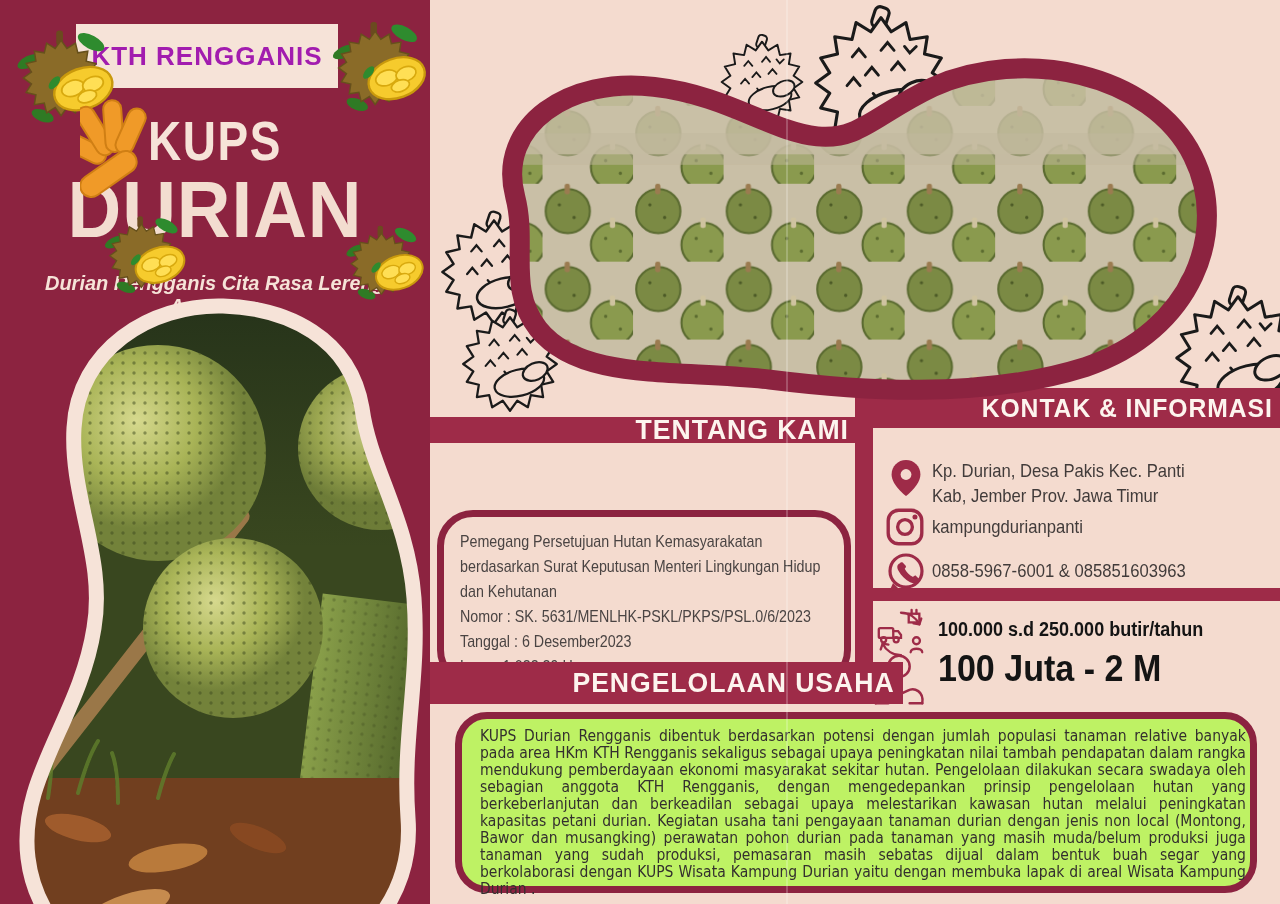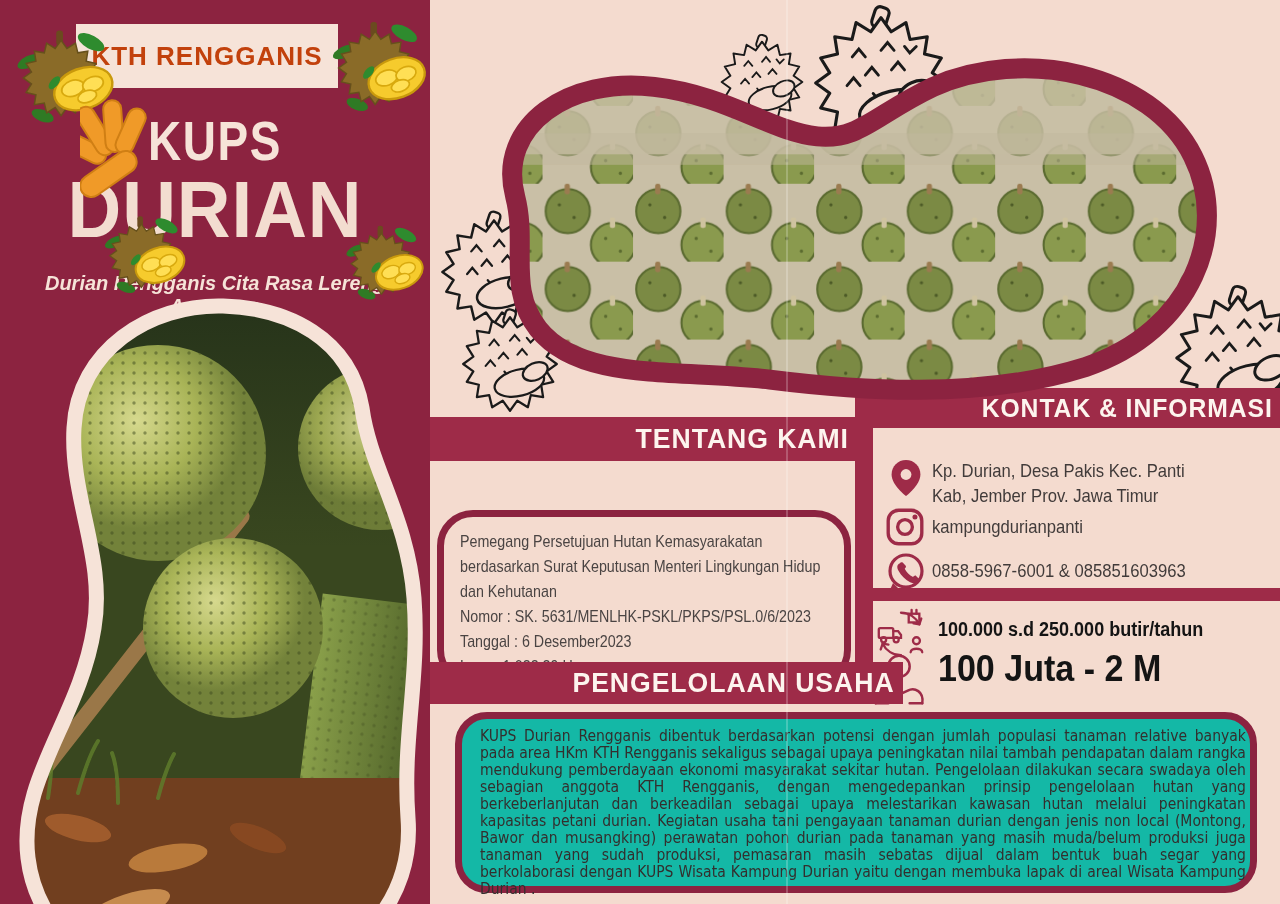--- a/index.html
+++ b/index.html
@@ -3,21 +3,21 @@
 <meta charset="utf-8">
 <style>
   html,body{margin:0;padding:0;}
   .page{position:relative;width:1280px;height:904px;overflow:hidden;
         background:#f4dbcf;font-family:"Liberation Sans",sans-serif;}
 
   
   .left-panel{position:absolute;left:0;top:0;width:430px;height:904px;background:#8c2340;}
   .badge{position:absolute;left:76px;top:24px;width:262px;height:64px;background:#f6e3d8;
          display:flex;align-items:center;justify-content:center;}
-  .badge span{color:#c2410c;font-weight:bold;font-size:26px;letter-spacing:1px;}
+  .badge span{color:#a21caf;font-weight:bold;font-size:26px;letter-spacing:1px;}
   .kups{position:absolute;left:0;top:108px;width:430px;text-align:center;color:#f6e3d8;
         font-size:56px;font-weight:bold;letter-spacing:2px;transform:scaleX(.82);}
   .durian-title{position:absolute;left:0;top:170px;width:430px;text-align:center;color:#f3ddd0;
         font-size:80px;font-weight:bold;letter-spacing:1px;transform:scaleX(.93);line-height:1;}
   .tagline{position:absolute;left:0;top:272px;width:430px;text-align:center;color:#f6e3d8;
         font-style:italic;font-size:20px;font-weight:bold;}
 
   .illo{position:absolute;}
   .flesh-fan{position:absolute;left:80px;top:86px;}
 
@@ -25,33 +25,33 @@
   .photo-top{position:absolute;left:452px;top:28px;z-index:3;}
   .photo-left{position:absolute;left:8px;top:298px;z-index:3;}
 
   
   .doodle{position:absolute;}
   .z1{z-index:1;} .z2{z-index:2;}
 
   
   .bar{position:absolute;background:#9e2b48;display:flex;align-items:center;justify-content:flex-end;z-index:4;}
   .bar span{color:#fdf4ee;font-weight:bold;font-size:28px;letter-spacing:1px;transform:scaleX(.95);white-space:nowrap;}
-  .bar-tentang{left:430px;top:417px;width:425px;height:44px;}
+  .bar-tentang{left:430px;top:417px;width:425px;height:26px;}
   .bar-usaha{left:430px;top:662px;width:428px;height:42px;padding-left:45px;}
   .bar-kontak{left:873px;top:388px;width:407px;height:40px;z-index:2;}
   .bar-kontak span{font-size:26px;}
 
   .about-box{position:absolute;left:437px;top:474px;width:414px;height:176px;z-index:4;
              border:7px solid #8c2340;border-radius:36px;box-sizing:border-box;margin-top:36px;}
   .about-text{position:absolute;left:16px;top:12px;width:452px;color:#4a4443;
               font-size:17px;line-height:25px;white-space:pre-line;
               transform:scaleX(.84);transform-origin:0 0;}
 
   .para-box{position:absolute;left:455px;top:712px;width:802px;height:181px;z-index:4;
-            border:7px solid #8c2340;border-radius:32px;box-sizing:border-box;background:#14b8a6;}
+            border:7px solid #8c2340;border-radius:32px;box-sizing:border-box;background:#bef264;}
   .para-text{position:absolute;left:18px;top:9px;width:851px;color:#332f2e;
              font-family:"DejaVu Sans",sans-serif;font-size:15.5px;line-height:17px;
              text-align:justify;transform:scaleX(.9);transform-origin:0 0;}
 
   
   .v-strip{position:absolute;left:855px;top:385px;width:18px;height:310px;background:#9e2b48;z-index:2;}
   .divider{position:absolute;left:858px;top:588px;width:422px;height:13px;background:#9e2b48;z-index:2;}
 
   .contact-row{position:absolute;z-index:3;}
   .contact-text{color:#413b3a;font-size:18.5px;line-height:25px;white-space:pre-line;

